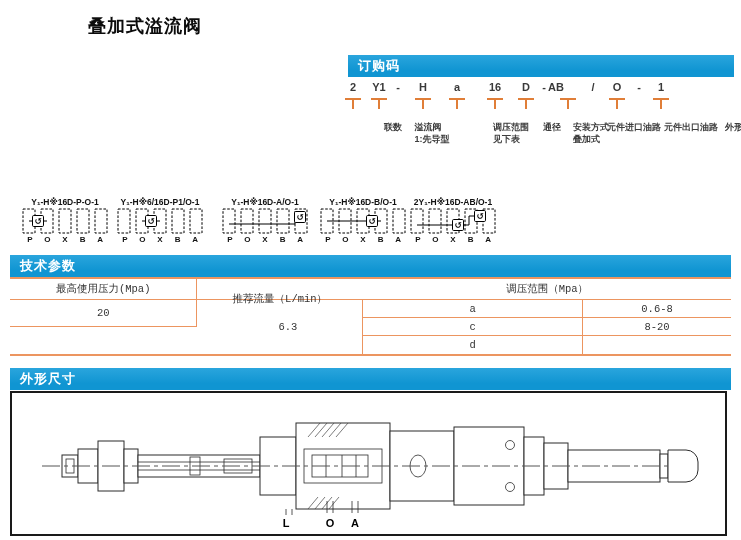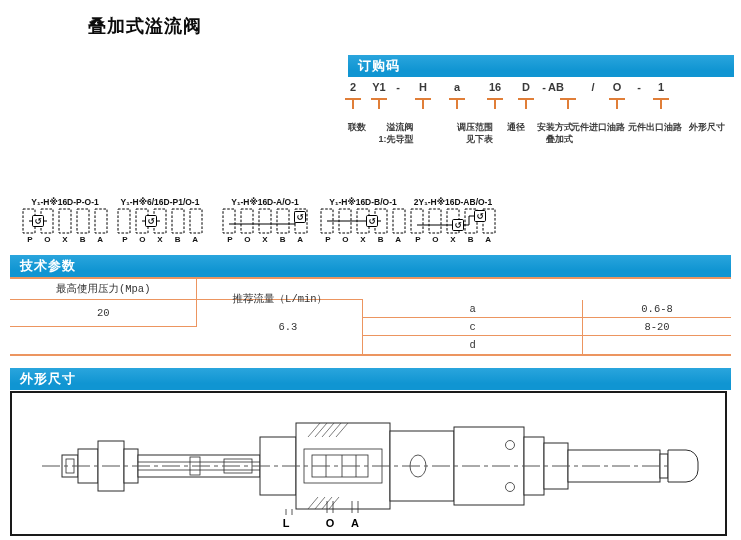--- a/index.html
+++ b/index.html
@@ -25,22 +25,22 @@
   .oc-part{position:absolute;top:0;transform:translateX(-50%);font-size:11px;font-weight:bold;color:#3a3a3a;white-space:nowrap;}
   .p0{left:5px}.p1{left:31px}.p2{left:50px}.p3{left:75px}.p4{left:109px}.p5{left:147px}
   .p6{left:178px}.p7{left:196px}.p8{left:208px}.p9{left:245px}.p10{left:269px}.p11{left:291px}.p12{left:313px}
 
   .tmark{position:absolute;top:17px;width:16px;height:11px;transform:translateX(-50%);}
   .tmark::before{content:'';position:absolute;top:0;left:0;right:0;height:2px;background:var(--accent_orange);}
   .tmark::after{content:'';position:absolute;top:2px;left:50%;margin-left:-1px;width:2px;height:9px;background:var(--accent_orange);}
   .t0{left:5px}.t1{left:31px}.t2{left:75px}.t3{left:109px}.t4{left:147px}
   .t5{left:178px}.t6{left:220px}.t7{left:269px}.t8{left:313px}
 
-  .oc-label{position:absolute;top:41px;transform:translateX(-50%);text-align:right;
-    font-size:9px;line-height:11.5px;color:#3d3d3d;font-weight:bold;white-space:nowrap;}
+  .oc-label{position:absolute;top:41px;transform:translateX(-50%);text-align:left;
+    font-size:9px;line-height:11.5px;color:#3d3d3d;font-weight:bold;white-space:nowrap;margin-left:36px;}
   .l0{left:9px}.l1{left:48px}.l2{left:87px}.l3{left:127px}.l4{left:168px}
   .l5{left:207px}.l6{left:250px}.l7{left:307px}.l8{left:359px}
 
   
   .symbols{position:absolute;left:17px;top:197px;width:510px;height:55px;}
   .symbol{position:absolute;top:0;width:96px;}
   .s0{left:0px}.s1{left:95px}.s2{left:200px}.s3{left:298px}.s4{left:388px}
   .sym-model{font-size:8.5px;font-weight:bold;text-align:center;white-space:nowrap;color:#111;height:11px;}
   .sym-svg{display:block;margin:0 auto;}
   .sym-svg .port{fill:none;stroke:#000;stroke-width:1;stroke-dasharray:2.6 1.6;}
@@ -275,20 +275,21 @@
     </div>
   </div>
 
   <div class="section-bar bar-params">
     <span>技术参数</span>
   </div>
 
   <div class="param-table">
     <div class="cell c-h1">最高使用压力(Mpa)</div>
     <div class="cell c-h2">推荐流量（L/min）</div>
+    <div class="cell c-h3">调压范围（Mpa）</div>
     <div class="cell c-p0">20</div>
     <div class="cell c-flow">6.3</div>
     <div class="cell c-g0">a</div>
     <div class="cell c-r0">0.6-8</div>
     <div class="cell c-g1">c</div>
     <div class="cell c-r1">8-20</div>
     <div class="cell c-g2">d</div>
   </div>
 
   <div class="section-bar bar-dims">

